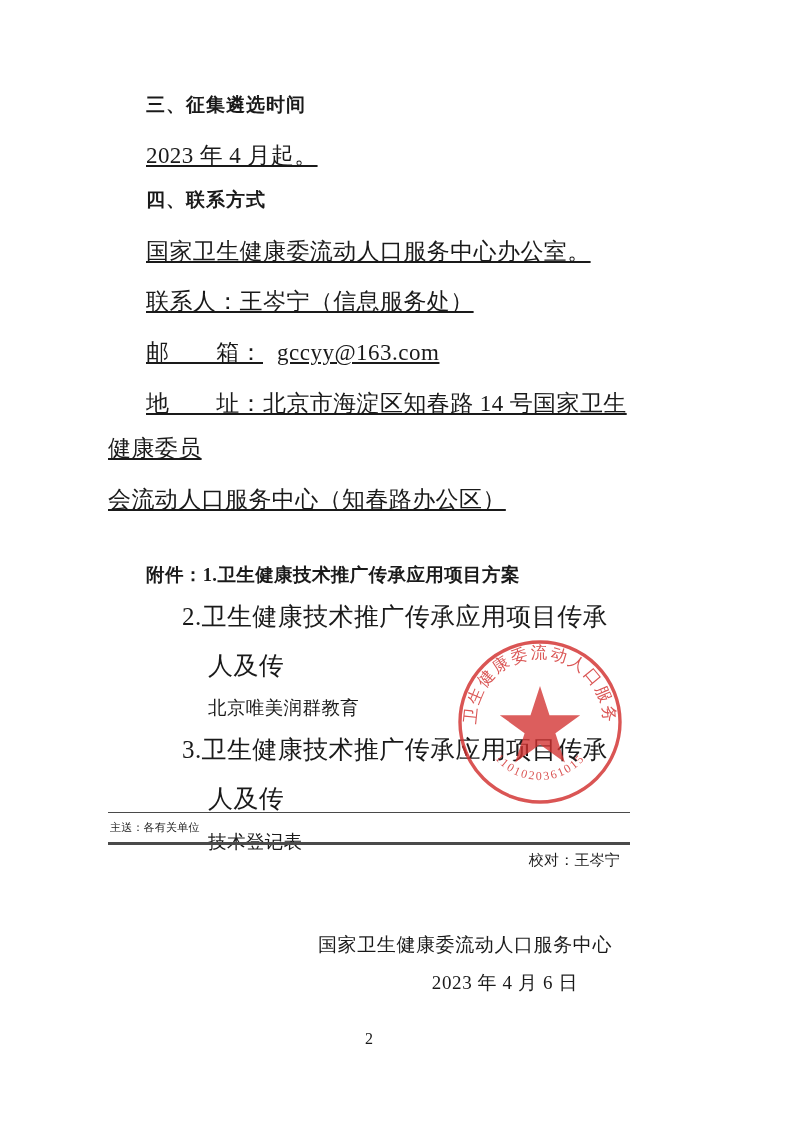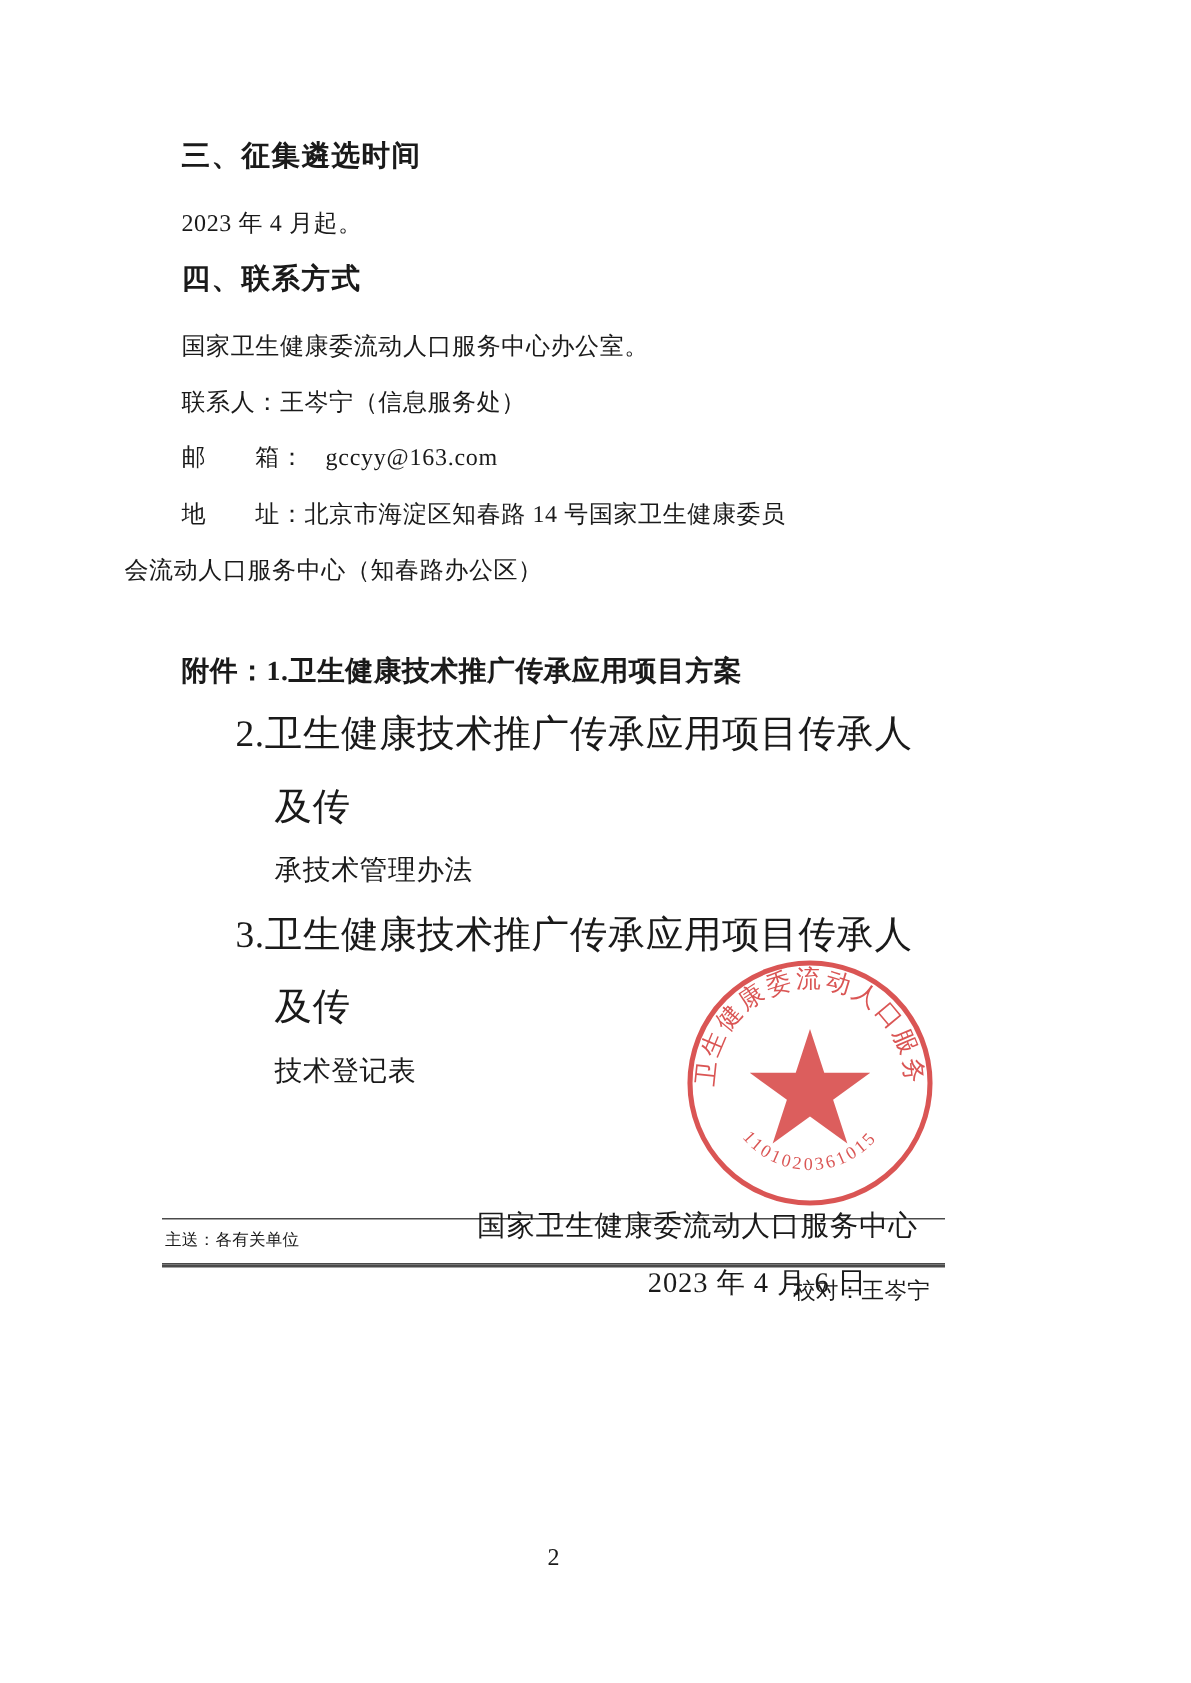--- a/index.html
+++ b/index.html
@@ -13,36 +13,37 @@
     font-family: "Liberation Serif", "DejaVu Serif", serif;
     color: #1a1a1a;
     position: relative;
     overflow: hidden;
   }
   .page {
     position: relative;
     width: 738px;
     height: 1122px;
     box-sizing: border-box;
-    padding: 90px 108px 40px 83px;
+    padding: 90px 108px 40px 108px;
   }
   .h-section {
     font-size: 19px;
     font-weight: bold;
     letter-spacing: 1px;
     margin: 0 0 14px 0;
     text-indent: 38px;
     line-height: 1.6;
   }
   .para {
-    font-size: 16px;
+    font-size: 23px;
     line-height: 1.95;
     margin: 0 0 6px 0;
     text-indent: 38px;
     letter-spacing: 0.4px;
+    text-decoration: underline;
   }
   .para.no-indent {
     text-indent: 0;
   }
   .para .mono {
     font-family: "Liberation Serif", serif;
     letter-spacing: 0.5px;
   }
   .attach-block {
     margin-top: 34px;
@@ -153,21 +154,21 @@
   <h2 class="h-section">四、联系方式</h2>
   <p class="para">国家卫生健康委流动人口服务中心办公室。</p>
   <p class="para">联系人：王岑宁（信息服务处）</p>
   <p class="para"><span>邮　　箱：</span><span class="gap-mid"></span><span class="mono">gccyy@163.com</span></p>
   <p class="para"><span>地　　址：</span><span>北京市海淀区知春路 14 号国家卫生健康委员</span></p>
   <p class="para no-indent">会流动人口服务中心（知春路办公区）</p>
 
   <div class="attach-block">
     <p class="attach-line"><span>附件：</span><span>1.</span><span>卫生健康技术推广传承应用项目方案</span></p>
     <p class="attach-item"><span>2.</span><span>卫生健康技术推广传承应用项目传承人及传</span></p>
-    <p class="attach-cont">承技术管理办法</p>
+    <p class="attach-cont">北京唯美润群教育</p>
     <p class="attach-item"><span>3.</span><span>卫生健康技术推广传承应用项目传承人及传</span></p>
     <p class="attach-cont">技术登记表</p>
   </div>
 
   <div class="signature">
     <div class="org">国家卫生健康委流动人口服务中心</div>
     <div class="date">2023 年 4 月 6 日</div>
   </div>
 
   <div class="seal">

